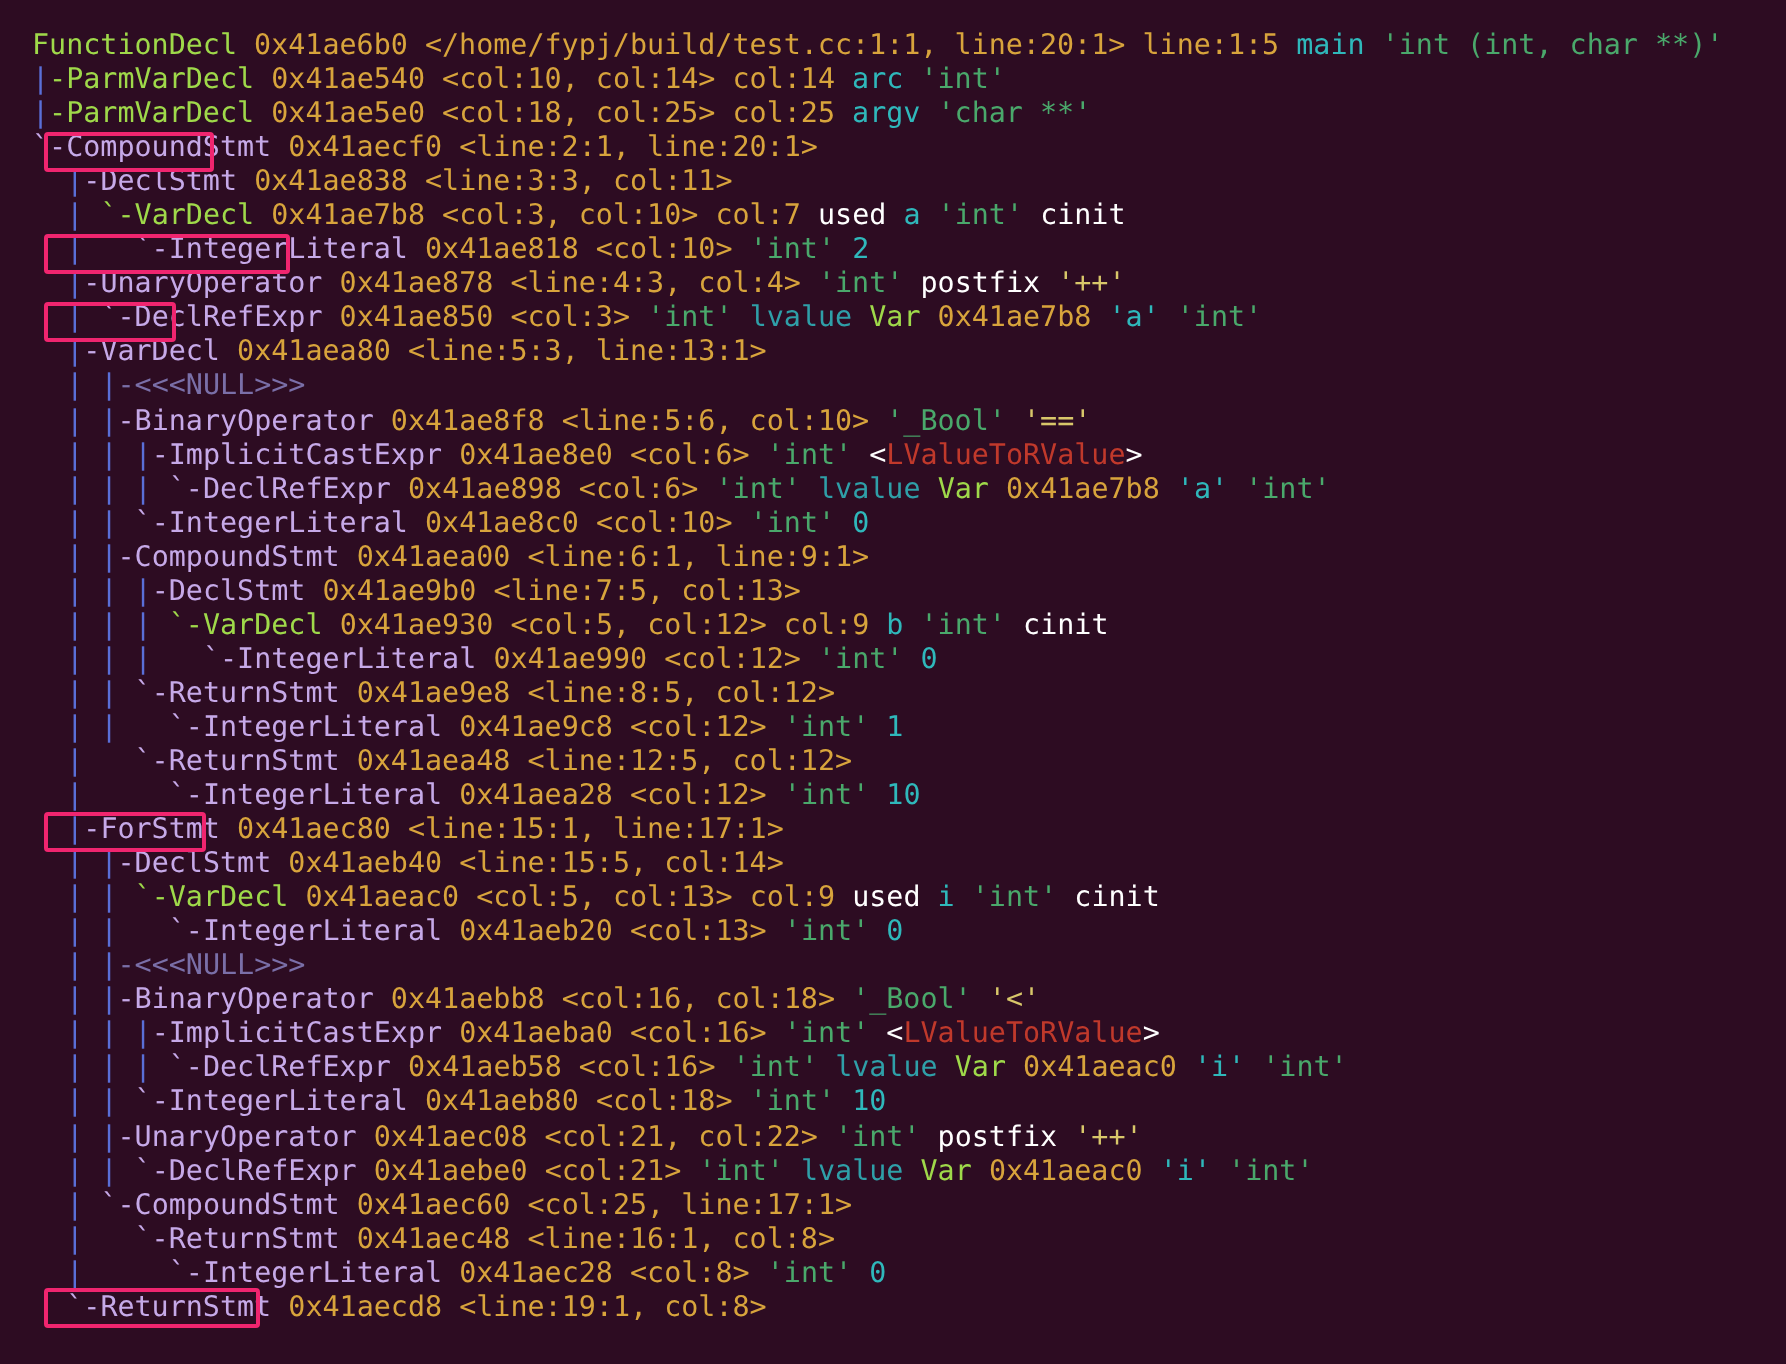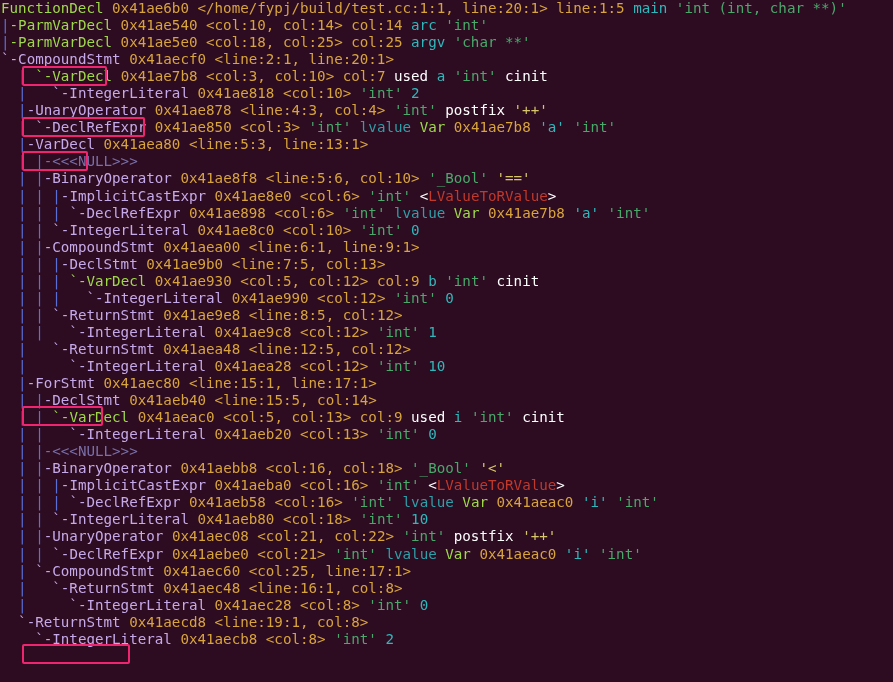--- a/index.html
+++ b/index.html
@@ -11,21 +11,21 @@
     width: 893px;
     height: 682px;
     overflow: hidden;
     font-family: "DejaVu Sans Mono", monospace;
   }
   #terminal {
     position: relative;
     width: 893px;
     height: 682px;
     background: #2d0c22;
-    padding: 0;
+    padding: 15px;
     box-sizing: border-box;
   }
   .line {
     position: relative;
     height: 17.05px;
     line-height: 17.05px;
     white-space: pre;
     font-size: 14.2px;
     font-family: "DejaVu Sans Mono", monospace;
     letter-spacing: 0px;
@@ -58,20 +58,21 @@
 </style>
 </head>
 <body>
 
 <div id="terminal">
   <div id="lines-container">
       <div class="line"><span class="t-func">FunctionDecl</span><span class="t-plain"> </span><span class="t-addr">0x41ae6b0</span><span class="t-plain"> </span><span class="t-loc">&lt;/home/fypj/build/test.cc:1:1, line:20:1&gt;</span><span class="t-plain"> </span><span class="t-loc">line:1:5</span><span class="t-plain"> </span><span class="t-name">main</span><span class="t-plain"> </span><span class="t-type">'int (int, char **)'</span></div>
       <div class="line"><span class="t-guide">|</span><span class="t-decl">-</span><span class="t-decl">ParmVarDecl</span><span class="t-plain"> </span><span class="t-addr">0x41ae540</span><span class="t-plain"> </span><span class="t-loc">&lt;col:10, col:14&gt;</span><span class="t-plain"> </span><span class="t-loc">col:14</span><span class="t-plain"> </span><span class="t-name">arc</span><span class="t-plain"> </span><span class="t-type">'int'</span></div>
       <div class="line"><span class="t-guide">|</span><span class="t-decl">-</span><span class="t-decl">ParmVarDecl</span><span class="t-plain"> </span><span class="t-addr">0x41ae5e0</span><span class="t-plain"> </span><span class="t-loc">&lt;col:18, col:25&gt;</span><span class="t-plain"> </span><span class="t-loc">col:25</span><span class="t-plain"> </span><span class="t-name">argv</span><span class="t-plain"> </span><span class="t-type">'char **'</span></div>
       <div class="line"><span class="t-node">`-</span><span class="t-node">CompoundStmt</span><span class="t-plain"> </span><span class="t-addr">0x41aecf0</span><span class="t-plain"> </span><span class="t-loc">&lt;line:2:1, line:20:1&gt;</span></div>
+      <div class="line"><span class="t-plain">  </span><span class="t-guide">|</span><span class="t-node">-</span><span class="t-node">DeclStmt</span><span class="t-plain"> </span><span class="t-addr">0x41ae838</span><span class="t-plain"> </span><span class="t-loc">&lt;line:3:3, col:11&gt;</span></div>
       <div class="line"><span class="t-plain">  </span><span class="t-guide">|</span><span class="t-plain"> </span><span class="t-decl">`-</span><span class="t-decl">VarDecl</span><span class="t-plain"> </span><span class="t-addr">0x41ae7b8</span><span class="t-plain"> </span><span class="t-loc">&lt;col:3, col:10&gt;</span><span class="t-plain"> </span><span class="t-loc">col:7</span><span class="t-plain"> </span><span class="t-plain">used</span><span class="t-plain"> </span><span class="t-name">a</span><span class="t-plain"> </span><span class="t-type">'int'</span><span class="t-plain"> </span><span class="t-plain">cinit</span></div>
       <div class="line"><span class="t-plain">  </span><span class="t-guide">|</span><span class="t-plain">   </span><span class="t-node">`-</span><span class="t-node">IntegerLiteral</span><span class="t-plain"> </span><span class="t-addr">0x41ae818</span><span class="t-plain"> </span><span class="t-loc">&lt;col:10&gt;</span><span class="t-plain"> </span><span class="t-type">'int'</span><span class="t-plain"> </span><span class="t-num">2</span></div>
       <div class="line"><span class="t-plain">  </span><span class="t-guide">|</span><span class="t-node">-</span><span class="t-node">UnaryOperator</span><span class="t-plain"> </span><span class="t-addr">0x41ae878</span><span class="t-plain"> </span><span class="t-loc">&lt;line:4:3, col:4&gt;</span><span class="t-plain"> </span><span class="t-type">'int'</span><span class="t-plain"> </span><span class="t-plain">postfix</span><span class="t-plain"> </span><span class="t-op">'++'</span></div>
       <div class="line"><span class="t-plain">  </span><span class="t-guide">|</span><span class="t-plain"> </span><span class="t-node">`-</span><span class="t-node">DeclRefExpr</span><span class="t-plain"> </span><span class="t-addr">0x41ae850</span><span class="t-plain"> </span><span class="t-loc">&lt;col:3&gt;</span><span class="t-plain"> </span><span class="t-type">'int'</span><span class="t-plain"> </span><span class="t-lvalue">lvalue</span><span class="t-plain"> </span><span class="t-var">Var</span><span class="t-plain"> </span><span class="t-addr">0x41ae7b8</span><span class="t-plain"> </span><span class="t-name">'a'</span><span class="t-plain"> </span><span class="t-type">'int'</span></div>
       <div class="line"><span class="t-plain">  </span><span class="t-guide">|</span><span class="t-node">-</span><span class="t-node">VarDecl</span><span class="t-plain"> </span><span class="t-addr">0x41aea80</span><span class="t-plain"> </span><span class="t-loc">&lt;line:5:3, line:13:1&gt;</span></div>
       <div class="line"><span class="t-plain">  </span><span class="t-guide">|</span><span class="t-plain"> </span><span class="t-guide">|</span><span class="t-null">-</span><span class="t-null">&lt;&lt;&lt;NULL&gt;&gt;&gt;</span></div>
       <div class="line"><span class="t-plain">  </span><span class="t-guide">|</span><span class="t-plain"> </span><span class="t-guide">|</span><span class="t-node">-</span><span class="t-node">BinaryOperator</span><span class="t-plain"> </span><span class="t-addr">0x41ae8f8</span><span class="t-plain"> </span><span class="t-loc">&lt;line:5:6, col:10&gt;</span><span class="t-plain"> </span><span class="t-type">'_Bool'</span><span class="t-plain"> </span><span class="t-op">'=='</span></div>
       <div class="line"><span class="t-plain">  </span><span class="t-guide">|</span><span class="t-plain"> </span><span class="t-guide">|</span><span class="t-plain"> </span><span class="t-guide">|</span><span class="t-node">-</span><span class="t-node">ImplicitCastExpr</span><span class="t-plain"> </span><span class="t-addr">0x41ae8e0</span><span class="t-plain"> </span><span class="t-loc">&lt;col:6&gt;</span><span class="t-plain"> </span><span class="t-type">'int'</span><span class="t-plain"> </span><span class="t-plain">&lt;</span><span class="t-cast">LValueToRValue</span><span class="t-plain">&gt;</span></div>
       <div class="line"><span class="t-plain">  </span><span class="t-guide">|</span><span class="t-plain"> </span><span class="t-guide">|</span><span class="t-plain"> </span><span class="t-guide">|</span><span class="t-plain"> </span><span class="t-node">`-</span><span class="t-node">DeclRefExpr</span><span class="t-plain"> </span><span class="t-addr">0x41ae898</span><span class="t-plain"> </span><span class="t-loc">&lt;col:6&gt;</span><span class="t-plain"> </span><span class="t-type">'int'</span><span class="t-plain"> </span><span class="t-lvalue">lvalue</span><span class="t-plain"> </span><span class="t-var">Var</span><span class="t-plain"> </span><span class="t-addr">0x41ae7b8</span><span class="t-plain"> </span><span class="t-name">'a'</span><span class="t-plain"> </span><span class="t-type">'int'</span></div>
       <div class="line"><span class="t-plain">  </span><span class="t-guide">|</span><span class="t-plain"> </span><span class="t-guide">|</span><span class="t-plain"> </span><span class="t-node">`-</span><span class="t-node">IntegerLiteral</span><span class="t-plain"> </span><span class="t-addr">0x41ae8c0</span><span class="t-plain"> </span><span class="t-loc">&lt;col:10&gt;</span><span class="t-plain"> </span><span class="t-type">'int'</span><span class="t-plain"> </span><span class="t-num">0</span></div>
@@ -91,21 +92,20 @@
       <div class="line"><span class="t-plain">  </span><span class="t-guide">|</span><span class="t-plain"> </span><span class="t-guide">|</span><span class="t-node">-</span><span class="t-node">BinaryOperator</span><span class="t-plain"> </span><span class="t-addr">0x41aebb8</span><span class="t-plain"> </span><span class="t-loc">&lt;col:16, col:18&gt;</span><span class="t-plain"> </span><span class="t-type">'_Bool'</span><span class="t-plain"> </span><span class="t-op">'&lt;'</span></div>
       <div class="line"><span class="t-plain">  </span><span class="t-guide">|</span><span class="t-plain"> </span><span class="t-guide">|</span><span class="t-plain"> </span><span class="t-guide">|</span><span class="t-node">-</span><span class="t-node">ImplicitCastExpr</span><span class="t-plain"> </span><span class="t-addr">0x41aeba0</span><span class="t-plain"> </span><span class="t-loc">&lt;col:16&gt;</span><span class="t-plain"> </span><span class="t-type">'int'</span><span class="t-plain"> </span><span class="t-plain">&lt;</span><span class="t-cast">LValueToRValue</span><span class="t-plain">&gt;</span></div>
       <div class="line"><span class="t-plain">  </span><span class="t-guide">|</span><span class="t-plain"> </span><span class="t-guide">|</span><span class="t-plain"> </span><span class="t-guide">|</span><span class="t-plain"> </span><span class="t-node">`-</span><span class="t-node">DeclRefExpr</span><span class="t-plain"> </span><span class="t-addr">0x41aeb58</span><span class="t-plain"> </span><span class="t-loc">&lt;col:16&gt;</span><span class="t-plain"> </span><span class="t-type">'int'</span><span class="t-plain"> </span><span class="t-lvalue">lvalue</span><span class="t-plain"> </span><span class="t-var">Var</span><span class="t-plain"> </span><span class="t-addr">0x41aeac0</span><span class="t-plain"> </span><span class="t-name">'i'</span><span class="t-plain"> </span><span class="t-type">'int'</span></div>
       <div class="line"><span class="t-plain">  </span><span class="t-guide">|</span><span class="t-plain"> </span><span class="t-guide">|</span><span class="t-plain"> </span><span class="t-node">`-</span><span class="t-node">IntegerLiteral</span><span class="t-plain"> </span><span class="t-addr">0x41aeb80</span><span class="t-plain"> </span><span class="t-loc">&lt;col:18&gt;</span><span class="t-plain"> </span><span class="t-type">'int'</span><span class="t-plain"> </span><span class="t-num">10</span></div>
       <div class="line"><span class="t-plain">  </span><span class="t-guide">|</span><span class="t-plain"> </span><span class="t-guide">|</span><span class="t-node">-</span><span class="t-node">UnaryOperator</span><span class="t-plain"> </span><span class="t-addr">0x41aec08</span><span class="t-plain"> </span><span class="t-loc">&lt;col:21, col:22&gt;</span><span class="t-plain"> </span><span class="t-type">'int'</span><span class="t-plain"> </span><span class="t-plain">postfix</span><span class="t-plain"> </span><span class="t-op">'++'</span></div>
       <div class="line"><span class="t-plain">  </span><span class="t-guide">|</span><span class="t-plain"> </span><span class="t-guide">|</span><span class="t-plain"> </span><span class="t-node">`-</span><span class="t-node">DeclRefExpr</span><span class="t-plain"> </span><span class="t-addr">0x41aebe0</span><span class="t-plain"> </span><span class="t-loc">&lt;col:21&gt;</span><span class="t-plain"> </span><span class="t-type">'int'</span><span class="t-plain"> </span><span class="t-lvalue">lvalue</span><span class="t-plain"> </span><span class="t-var">Var</span><span class="t-plain"> </span><span class="t-addr">0x41aeac0</span><span class="t-plain"> </span><span class="t-name">'i'</span><span class="t-plain"> </span><span class="t-type">'int'</span></div>
       <div class="line"><span class="t-plain">  </span><span class="t-guide">|</span><span class="t-plain"> </span><span class="t-node">`-</span><span class="t-node">CompoundStmt</span><span class="t-plain"> </span><span class="t-addr">0x41aec60</span><span class="t-plain"> </span><span class="t-loc">&lt;col:25, line:17:1&gt;</span></div>
       <div class="line"><span class="t-plain">  </span><span class="t-guide">|</span><span class="t-plain">   </span><span class="t-node">`-</span><span class="t-node">ReturnStmt</span><span class="t-plain"> </span><span class="t-addr">0x41aec48</span><span class="t-plain"> </span><span class="t-loc">&lt;line:16:1, col:8&gt;</span></div>
       <div class="line"><span class="t-plain">  </span><span class="t-guide">|</span><span class="t-plain">     </span><span class="t-node">`-</span><span class="t-node">IntegerLiteral</span><span class="t-plain"> </span><span class="t-addr">0x41aec28</span><span class="t-plain"> </span><span class="t-loc">&lt;col:8&gt;</span><span class="t-plain"> </span><span class="t-type">'int'</span><span class="t-plain"> </span><span class="t-num">0</span></div>
       <div class="line"><span class="t-plain">  </span><span class="t-node">`-</span><span class="t-node">ReturnStmt</span><span class="t-plain"> </span><span class="t-addr">0x41aecd8</span><span class="t-plain"> </span><span class="t-loc">&lt;line:19:1, col:8&gt;</span></div>
-      <div class="line"><span class="t-plain">    </span><span class="t-node">`-</span><span class="t-node">IntegerLiteral</span><span class="t-plain"> </span><span class="t-addr">0x41aecb8</span><span class="t-plain"> </span><span class="t-loc">&lt;col:8&gt;</span><span class="t-plain"> </span><span class="t-type">'int'</span><span class="t-plain"> </span><span class="t-num">2</span></div>
     </div>
   <div id="boxes-container">
       <div class="box" style="left: 22px; top: 66px; width: 85px; height: 20px; border-color: rgb(240, 37, 111);"></div>
       <div class="box" style="left: 22px; top: 117px; width: 123px; height: 20px; border-color: rgb(240, 37, 111);"></div>
       <div class="box" style="left: 22px; top: 151px; width: 66px; height: 20px; border-color: rgb(240, 37, 111);"></div>
       <div class="box" style="left: 22px; top: 406px; width: 81px; height: 20px; border-color: rgb(240, 37, 111);"></div>
       <div class="box" style="left: 22px; top: 644px; width: 108px; height: 20px; border-color: rgb(240, 37, 111);"></div>
     </div>
 </div>
 

